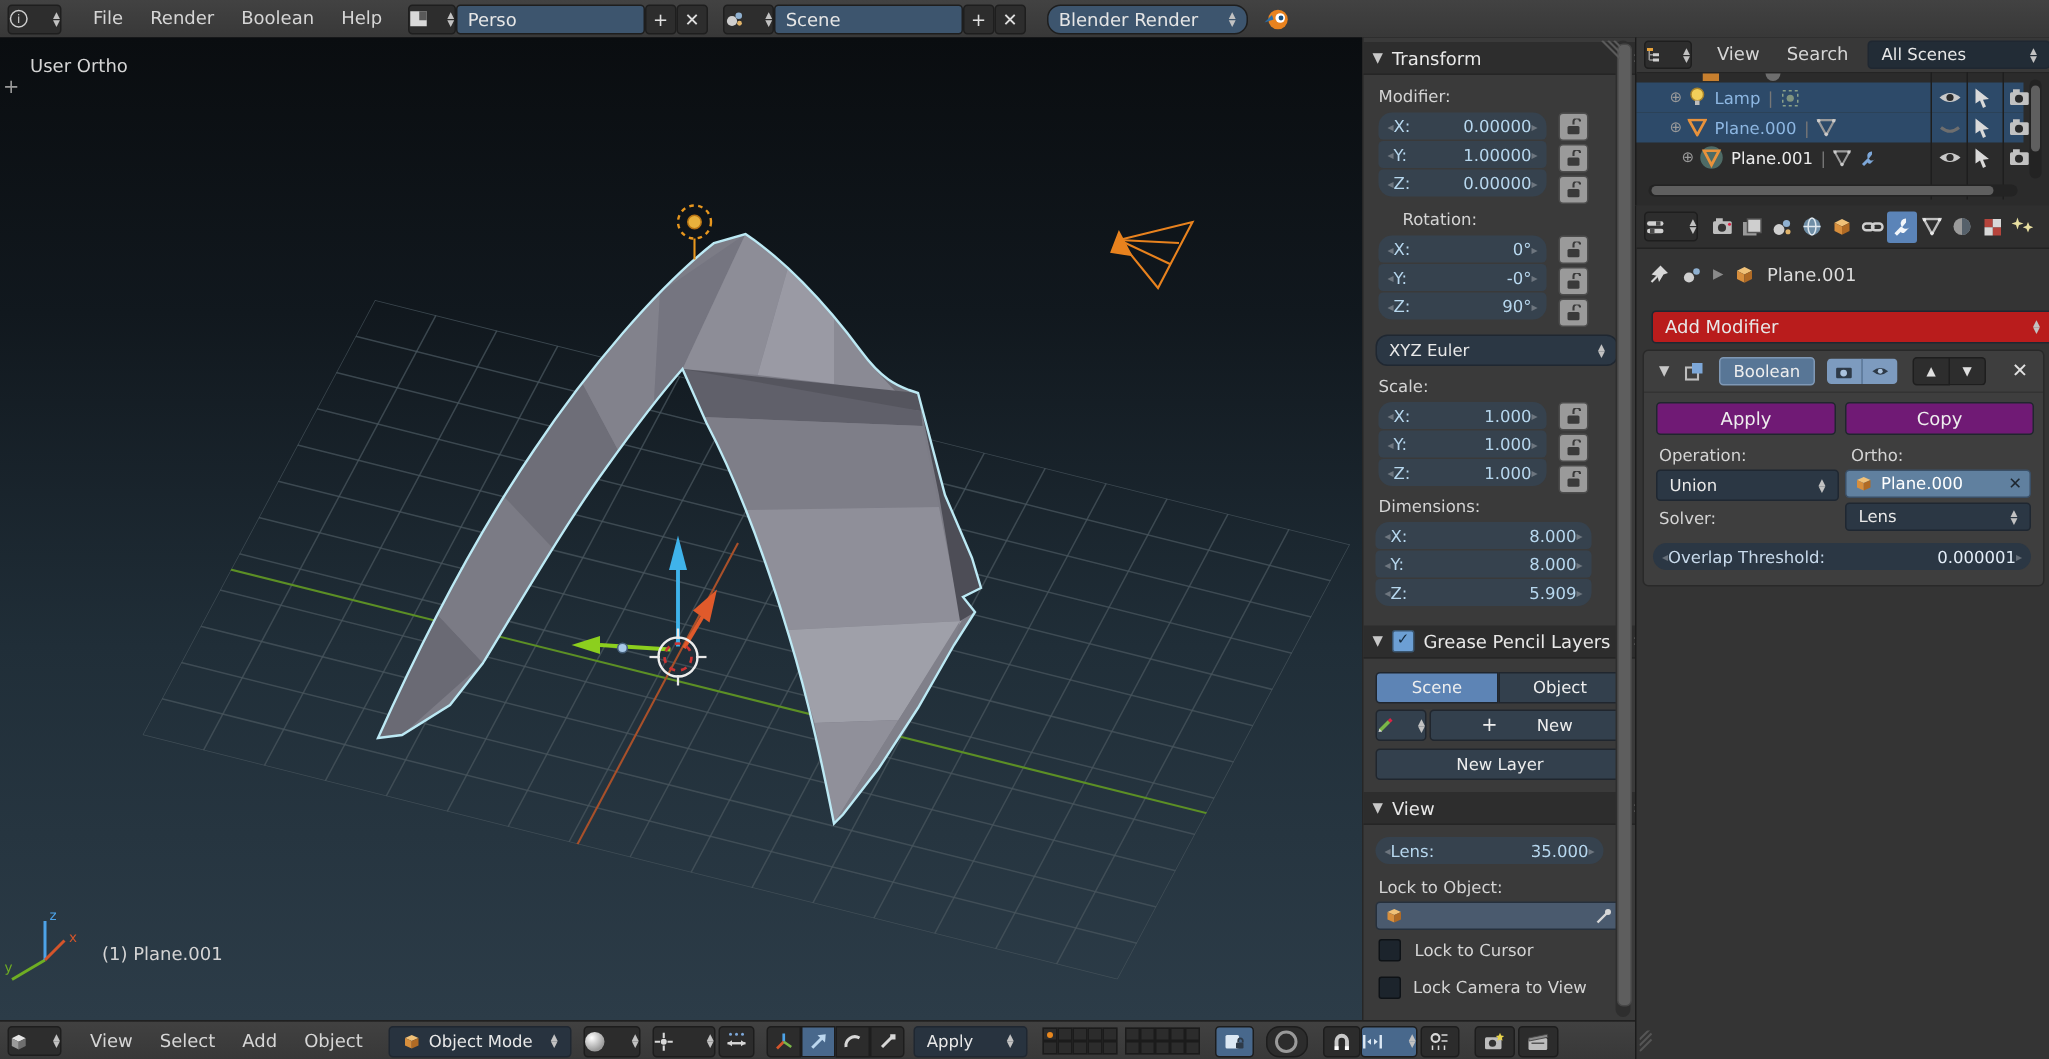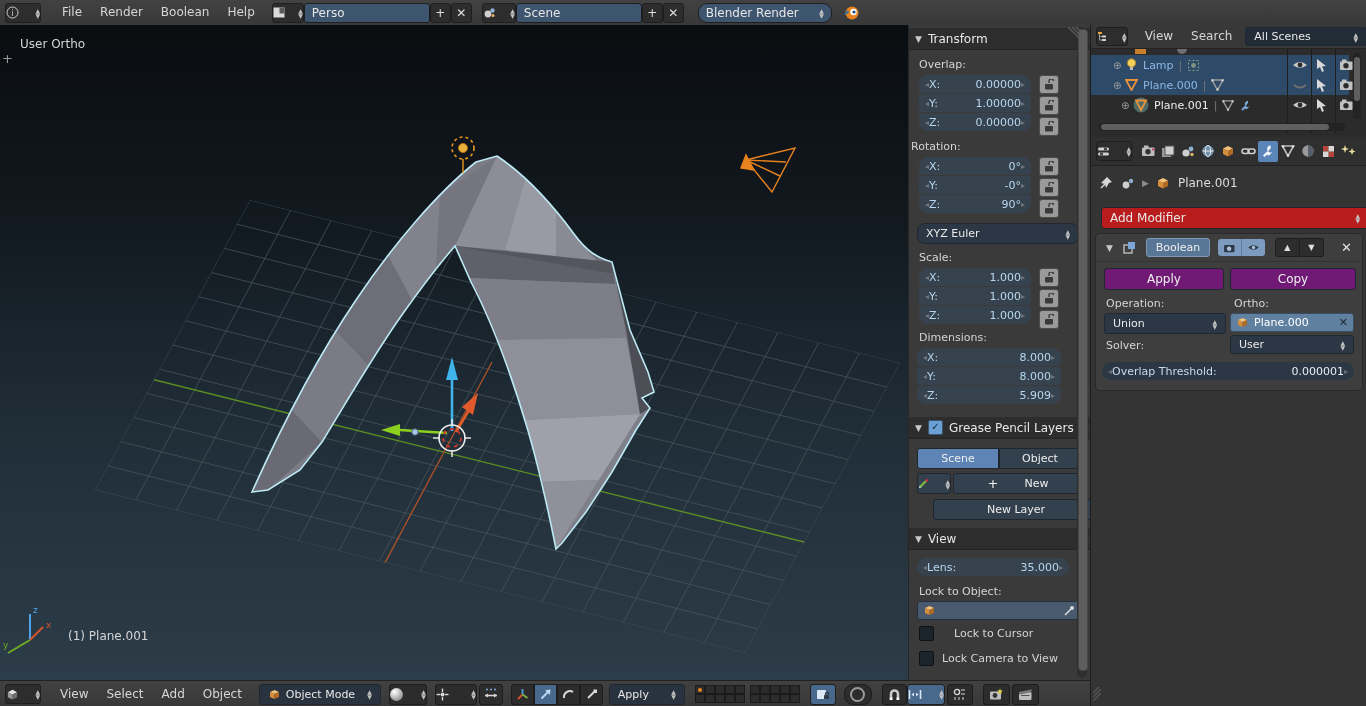--- a/index.html
+++ b/index.html
@@ -237,21 +237,21 @@
   <span class="abs" style="left:2px;top:26px;color:#9a9a9a;font-size:13px">+</span>
   <span class="abs vlabel" style="left:68px;top:604px">(1) Plane.001</span>
 </div>
 
 <div class="abs npanel">
   <div class="abs phead" style="left:0;top:3px;width:182px">
     <span class="tri">▼</span>
     <span>Transform</span>
     <span class="dots">::::</span>
   </div>
-  <span class="abs lbl" style="left:10px;top:33px">Overlap:</span>
+  <span class="abs lbl" style="left:10px;top:33px">Modifier:</span>
   <div class="abs" style="left:10px;top:50px;width:112px">
     <div class="nf gt">
         <span class="tick">◂</span>
         <span class="lab">X:</span>
         <span>0.00000</span>
         <span class="tick">▸</span>
       </div>
     <div class="nf gm">
         <span class="tick">◂</span>
         <span class="lab">Y:</span>
@@ -278,21 +278,21 @@
           <path d="M3,5 V3 a2.2,2.2 0 0 1 4.4,0" fill="none" stroke="#3a3a3a" stroke-width="1.4" transform="translate(2,-1)"></path>
         </svg>
       </div>
     <div class="lockb">
         <svg width="10" height="11" viewBox="0 0 10 11">
           <rect x="1" y="5" width="8" height="5.5" rx="1" fill="#3a3a3a"></rect>
           <path d="M3,5 V3 a2.2,2.2 0 0 1 4.4,0" fill="none" stroke="#3a3a3a" stroke-width="1.4" transform="translate(2,-1)"></path>
         </svg>
       </div>
   </div>
-  <span class="abs lbl" style="left:2px;top:115px">Rotation:</span>
+  <span class="abs lbl" style="left:26px;top:115px">Rotation:</span>
   <div class="abs" style="left:10px;top:132px;width:112px">
     <div class="nf gt">
         <span class="tick">◂</span>
         <span class="lab">X:</span>
         <span>0°</span>
         <span class="tick">▸</span>
       </div>
     <div class="nf gm">
         <span class="tick">◂</span>
         <span class="lab">Y:</span>
@@ -411,21 +411,21 @@
         <line x1="2" y1="9" x2="8" y2="3" stroke="#7ab648" stroke-width="2.4"></line>
         <polygon points="1,10 3.4,9.6 1.6,7.8" fill="#d8d8d8"></polygon>
         <line x1="8" y1="3" x2="9.6" y2="1.6" stroke="#d24" stroke-width="2.4"></line>
       </svg>
     <span class="ud">▲<span>▼</span></span>
   </div>
   <div class="abs btn" style="left:44px;top:448px;width:128px">
     <span style="margin-right:26px;font-size:13px">+</span>
       <span>New</span>
   </div>
-  <div class="abs btn" style="left:24px;top:474px;width:164px">
+  <div class="abs btn" style="left:8px;top:474px;width:164px">
       <span>New Layer</span>
     </div>
   <div class="abs phead" style="left:0;top:503px;width:182px">
     <span class="tri">▼</span>
     <span>View</span>
     <span class="dots">::::</span>
   </div>
   <div class="abs nf pill" style="left:8px;top:533px;width:152px;box-sizing:border-box">
     <span class="tick">◂</span>
       <span class="lab">Lens:</span>
@@ -439,21 +439,21 @@
         <polygon points="2,4 6.5,6 6.5,11 2,9" fill="#d78e3c"></polygon>
         <polygon points="11,4 6.5,6 6.5,11 11,9" fill="#b06a24"></polygon>
       </svg>
     <svg width="12" height="12" viewBox="0 0 12 12" style="margin-left:auto">
         <line x1="2" y1="10" x2="8" y2="4" stroke="#d8d8d8" stroke-width="1.6"></line>
         <circle cx="9" cy="3" r="2" fill="#d8d8d8"></circle>
       </svg>
   </div>
   <div class="abs" style="left:10px;top:601px;display:flex;align-items:center">
     <span class="chk"></span>
-    <span class="lbl" style="margin-left:20px">Lock to Cursor</span>
+    <span class="lbl" style="margin-left:9px">Lock to Cursor</span>
   </div>
   <div class="abs" style="left:10px;top:626px;display:flex;align-items:center">
     <span class="chk"></span>
     <span class="lbl" style="margin-left:8px">Lock Camera to View</span>
   </div>
 </div>
 <div class="abs nscroll">
     <div class="thumb"></div>
   </div>
 
@@ -745,21 +745,21 @@
       <svg width="13" height="13" viewBox="0 0 13 13">
           <polygon points="2,4 6.5,2 11,4 6.5,6" fill="#f0c178"></polygon>
           <polygon points="2,4 6.5,6 6.5,11 2,9" fill="#d78e3c"></polygon>
           <polygon points="11,4 6.5,6 6.5,11 11,9" fill="#b06a24"></polygon>
         </svg>
       <span style="font-size:11px;color:#fff;margin-left:5px">Plane.000</span>
       <span style="margin-left:auto;color:#1e2730;font-size:11px;font-weight:bold">✕</span>
     </div>
     <span class="abs lbl" style="left:10px;top:105px">Solver:</span>
     <div class="abs drop drop3" style="left:134px;top:101px;width:124px;background:#2b3744;box-sizing:border-box">
-      <span>User</span>
+      <span>Lens</span>
         <span class="ud">▲<span>▼</span></span>
     </div>
     <div class="abs nf pill" style="left:6px;top:128px;width:252px;background:#2b3744;box-sizing:border-box">
       <span class="tick">◂</span>
         <span class="lab" style="color:#c8daeb">Overlap Threshold:</span>
         <span style="color:#e4eef8">0.000001</span>
         <span class="tick">▸</span>
     </div>
   </div>
   <svg class="abs" style="left:2px;top:550px" width="14" height="14" viewBox="0 0 14 14">

